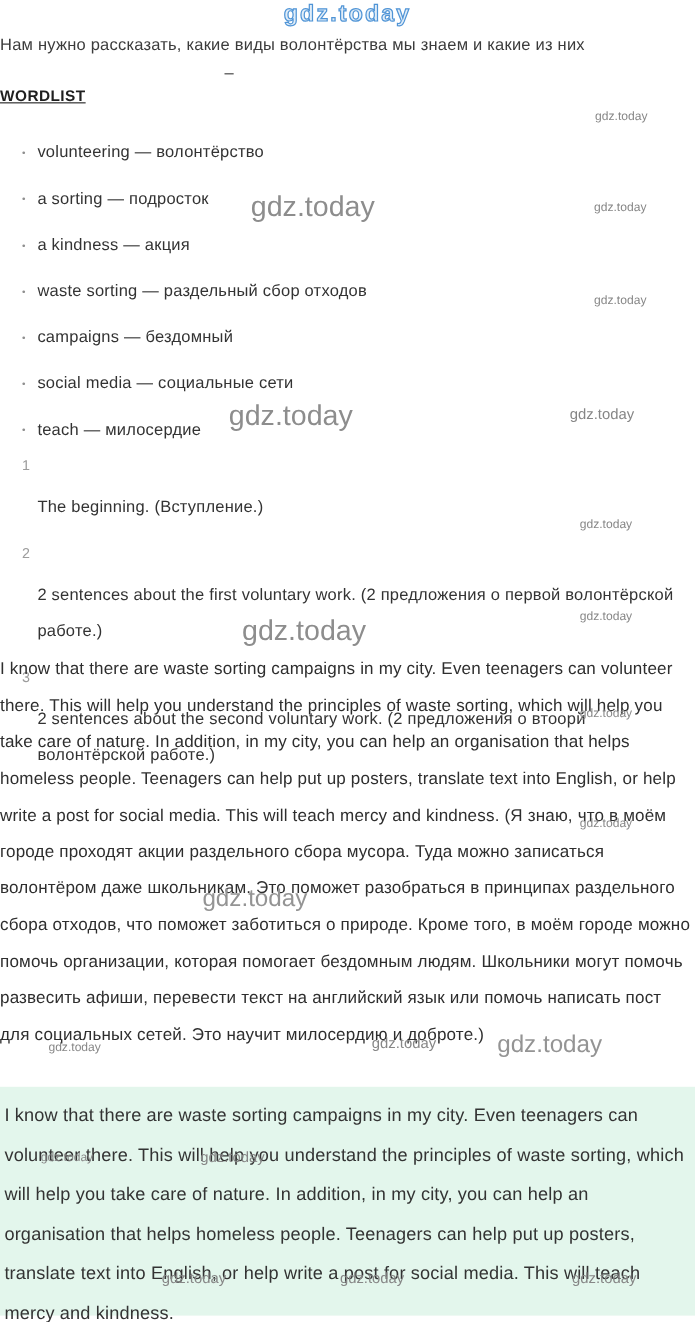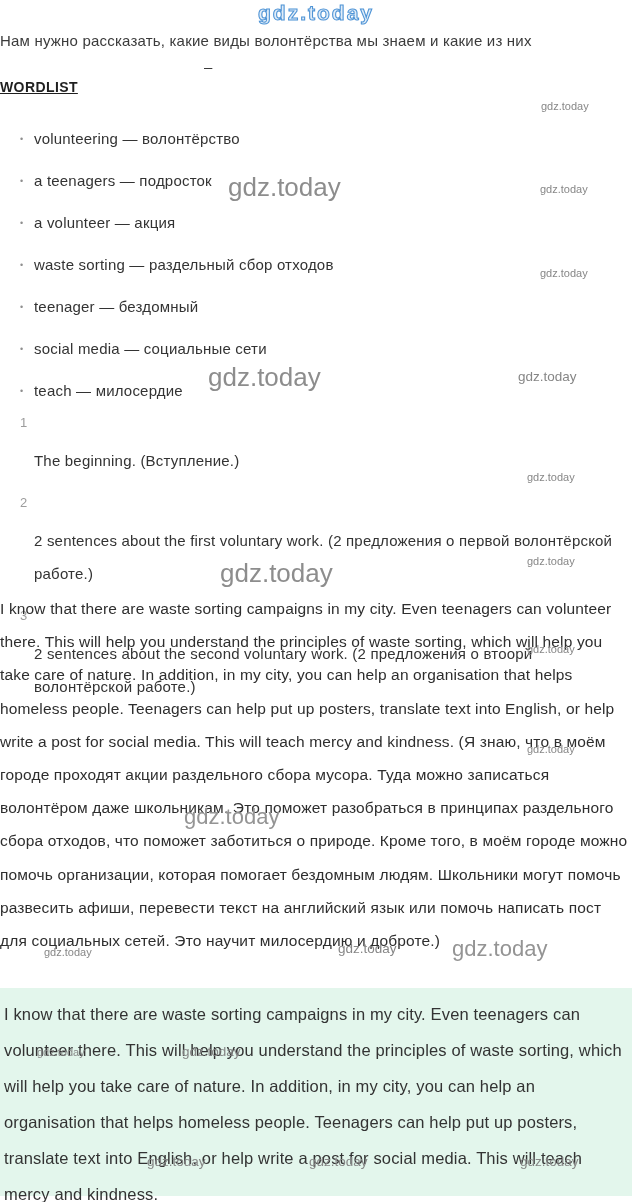--- a/index.html
+++ b/index.html
@@ -120,33 +120,33 @@
   <span class="intro-dash">–</span>
 
   <h3 class="wordlist-title">WORDLIST</h3>
   <ul class="wordlist">
     <li>
       <span class="bullet">•</span>
       <span class="wl-text">volunteering — волонтёрство</span>
     </li>
     <li>
       <span class="bullet">•</span>
-      <span class="wl-text">a teenagers — подросток</span>
+      <span class="wl-text">a sorting — подросток</span>
     </li>
     <li>
       <span class="bullet">•</span>
-      <span class="wl-text">a volunteer — акция</span>
+      <span class="wl-text">a kindness — акция</span>
     </li>
     <li>
       <span class="bullet">•</span>
       <span class="wl-text">waste sorting — раздельный сбор отходов</span>
     </li>
     <li>
       <span class="bullet">•</span>
-      <span class="wl-text">teenager — бездомный</span>
+      <span class="wl-text">campaigns — бездомный</span>
     </li>
     <li>
       <span class="bullet">•</span>
       <span class="wl-text">social media — социальные сети</span>
     </li>
     <li>
       <span class="bullet">•</span>
       <span class="wl-text">teach — милосердие</span>
     </li>
   </ul>

